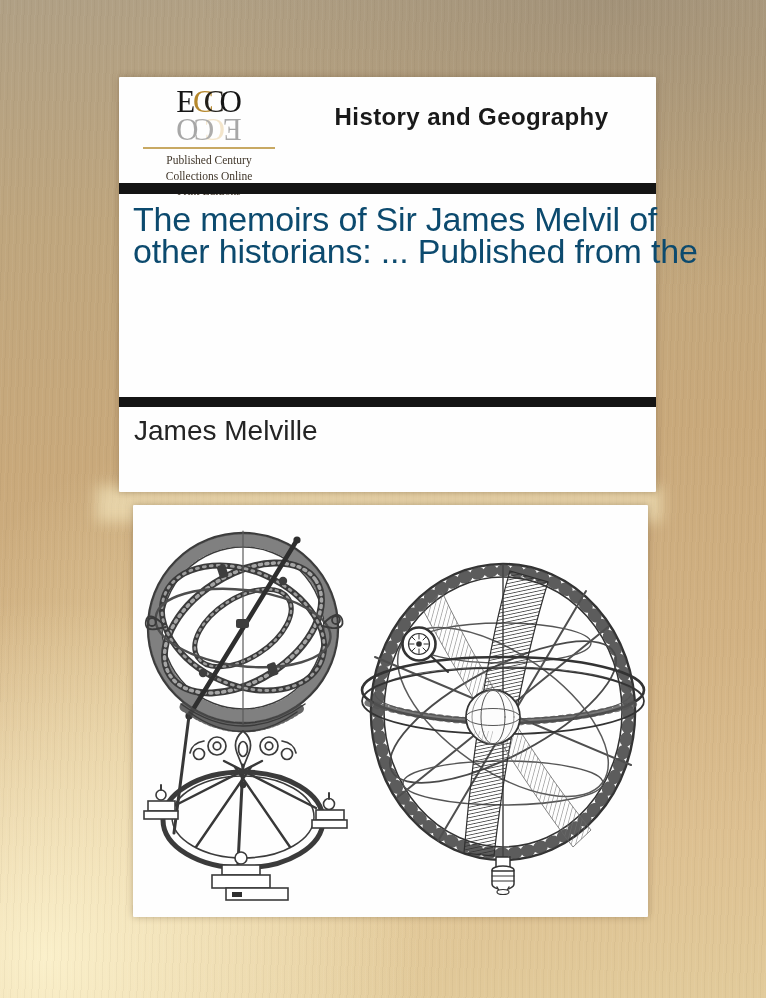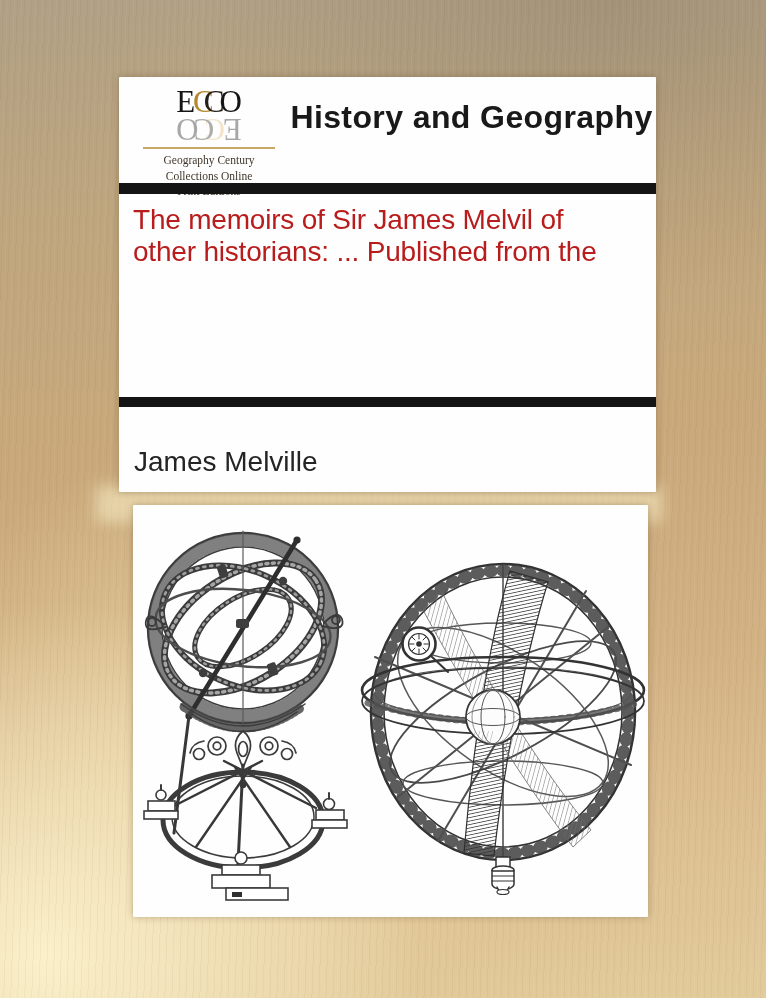--- a/index.html
+++ b/index.html
@@ -36,28 +36,28 @@
   .wm-c1{color:#b5872c;margin-left:-2px;}
   .wm-c2{color:#23201a;margin-left:-10px;}
   .wm-o{color:#151515;margin-left:-5px;}
   .reflection{transform:rotate(180deg);opacity:.38;filter:grayscale(.45) brightness(1.4);margin-top:-3px;}
   .logo-rule{height:2px;background:#c8a963;margin:3px 14px 4px;}
   .logo-lines{font-family:"Liberation Serif", serif;font-size:11.5px;line-height:15.5px;color:#40362a;}
   .logo-lines span{display:block;}
 
   
   .heading{position:absolute;left:170px;right:2px;top:22px;text-align:center;
-    font-size:32px;font-weight:bold;color:#191919;letter-spacing:.4px;line-height:36px;}
+    font-size:24px;font-weight:bold;color:#191919;letter-spacing:.4px;line-height:36px;}
   .bar{position:absolute;left:0;right:0;background:#141414;}
   #bar1{top:106px;height:11px;}
   #bar2{top:320px;height:10px;}
   .title{position:absolute;left:14px;top:127px;width:512px;
-    font-size:28px;line-height:31.6px;color:#b91c1c;letter-spacing:-0.2px;}
+    font-size:34px;line-height:31.6px;color:#0c4a6e;letter-spacing:-0.2px;}
   .title div{white-space:nowrap;}
-  .author{position:absolute;left:15px;top:369px;font-size:28px;line-height:32px;color:#242424;}
+  .author{position:absolute;left:15px;top:338px;font-size:28px;line-height:32px;color:#242424;}
 
   
   #sphere-left{position:absolute;left:7px;top:10px;width:230px;height:400px;}
   #sphere-right{position:absolute;left:225px;top:30px;width:290px;height:380px;}
 </style>
 </head>
 <body>
 
 <div class="texture"></div>
 <div class="glow-strip"></div>
@@ -66,21 +66,21 @@
 
   <div class="logo">
     <div class="wordmark">
       <span class="wm-e">E</span><span class="wm-c1">C</span><span class="wm-c2">C</span><span class="wm-o">O</span>
     </div>
     <div class="wordmark reflection">
       <span class="wm-e">E</span><span class="wm-c1">C</span><span class="wm-c2">C</span><span class="wm-o">O</span>
     </div>
     <div class="logo-rule"></div>
     <div class="logo-lines">
-        <span>Geography Century</span>
+        <span>Published Century</span>
         <span>Collections Online</span>
         <span>Print Editions</span>
       </div>
   </div>
 
   <div class="heading">History and Geography</div>
 
   <div id="bar1" class="bar"></div>
 
   <div class="title">

